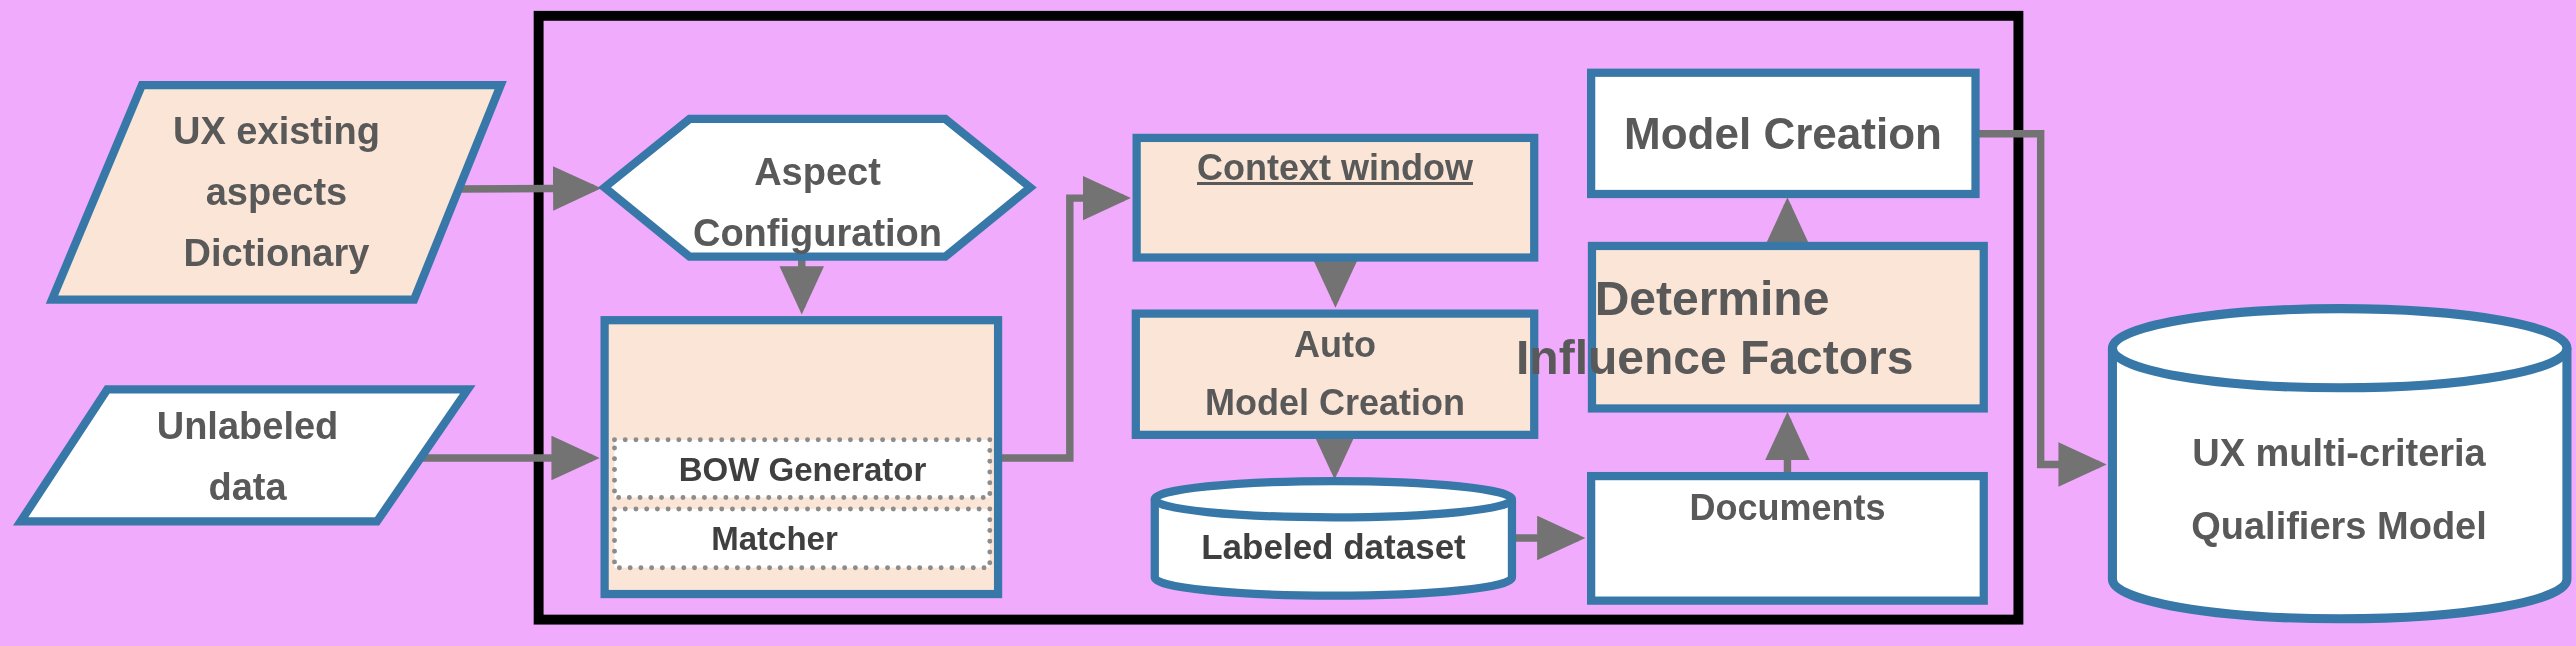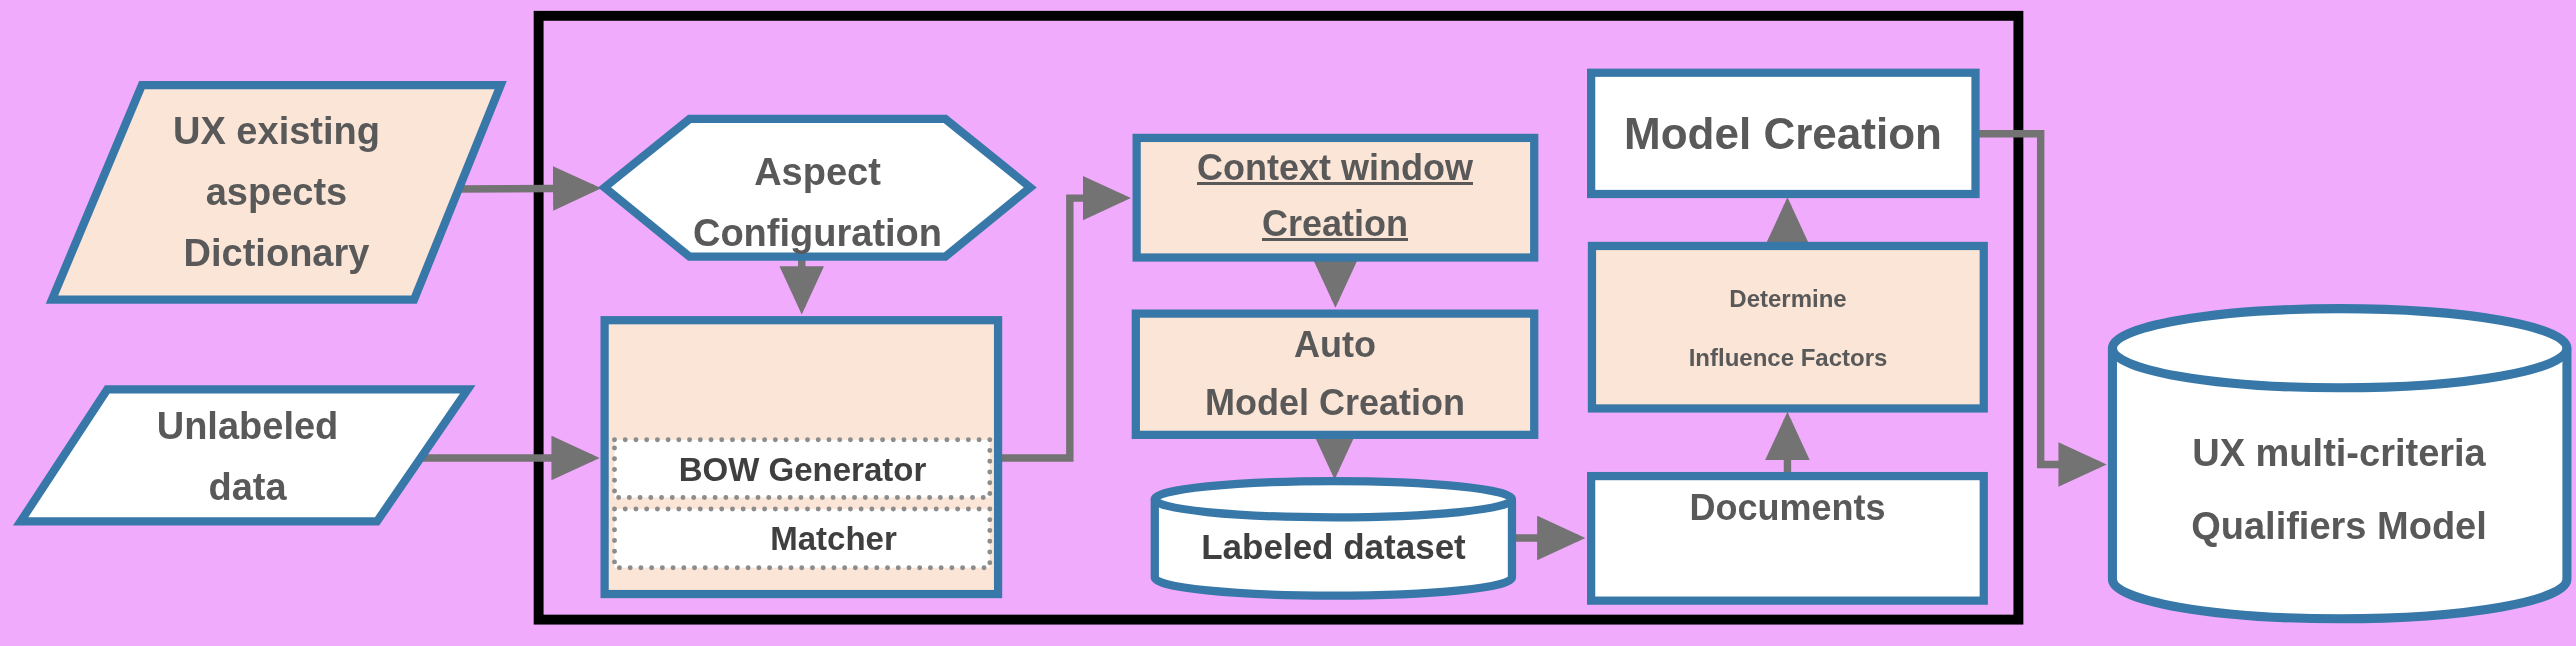--- a/index.html
+++ b/index.html
@@ -96,43 +96,42 @@
   <div class="label" style="left:636px;top:142px;width:363px;">
     <span>Aspect</span>
     <span>Configuration</span>
   </div>
 
 
   <div class="label inner-label center-flex" style="left:615px;top:440px;width:375px;height:58px;text-align:right;">
     <span>BOW Generator</span>
   </div>
 
-  <div class="label inner-label center-flex" style="left:646px;top:509px;width:375px;height:59px;">
+  <div class="label inner-label center-flex" style="left:587px;top:509px;width:375px;height:59px;">
     <span>Matcher</span>
   </div>
 
   <div class="label" style="left:1137px;top:140px;width:396px;line-height:56px;font-size:36px;text-decoration:underline;">
     <span>Context window</span>
-    <span>Creation</span>
   </div>
 
   <div class="label" style="left:1136px;top:316px;width:398px;line-height:58px;font-size:36px;">
     <span>Auto</span>
     <span>Model Creation</span>
   </div>
 
   <div class="label dataset-label center-flex" style="left:1155px;top:518px;width:357px;height:46px;">
     <span>Labeled dataset</span>
   </div>
 
   <div class="label" style="left:1591px;top:478px;width:393px;line-height:59px;font-size:36px;">
     <span>Documents</span>
   </div>
 
-  <div class="label" style="left:1592px;top:269px;width:392px;line-height:59px;font-size:24px;">
+  <div class="label" style="left:1516px;top:269px;width:392px;line-height:59px;font-size:48px;">
     <span>Determine</span>
     <span>Influence Factors</span>
   </div>
 
   <div class="label center-flex" style="left:1591px;top:73px;width:384px;height:121px;font-size:44px;">
     <span>Model Creation</span>
   </div>
 
   <div class="label" style="left:2112px;top:417px;width:454px;line-height:73px;">
     <span>UX multi-criteria</span>

